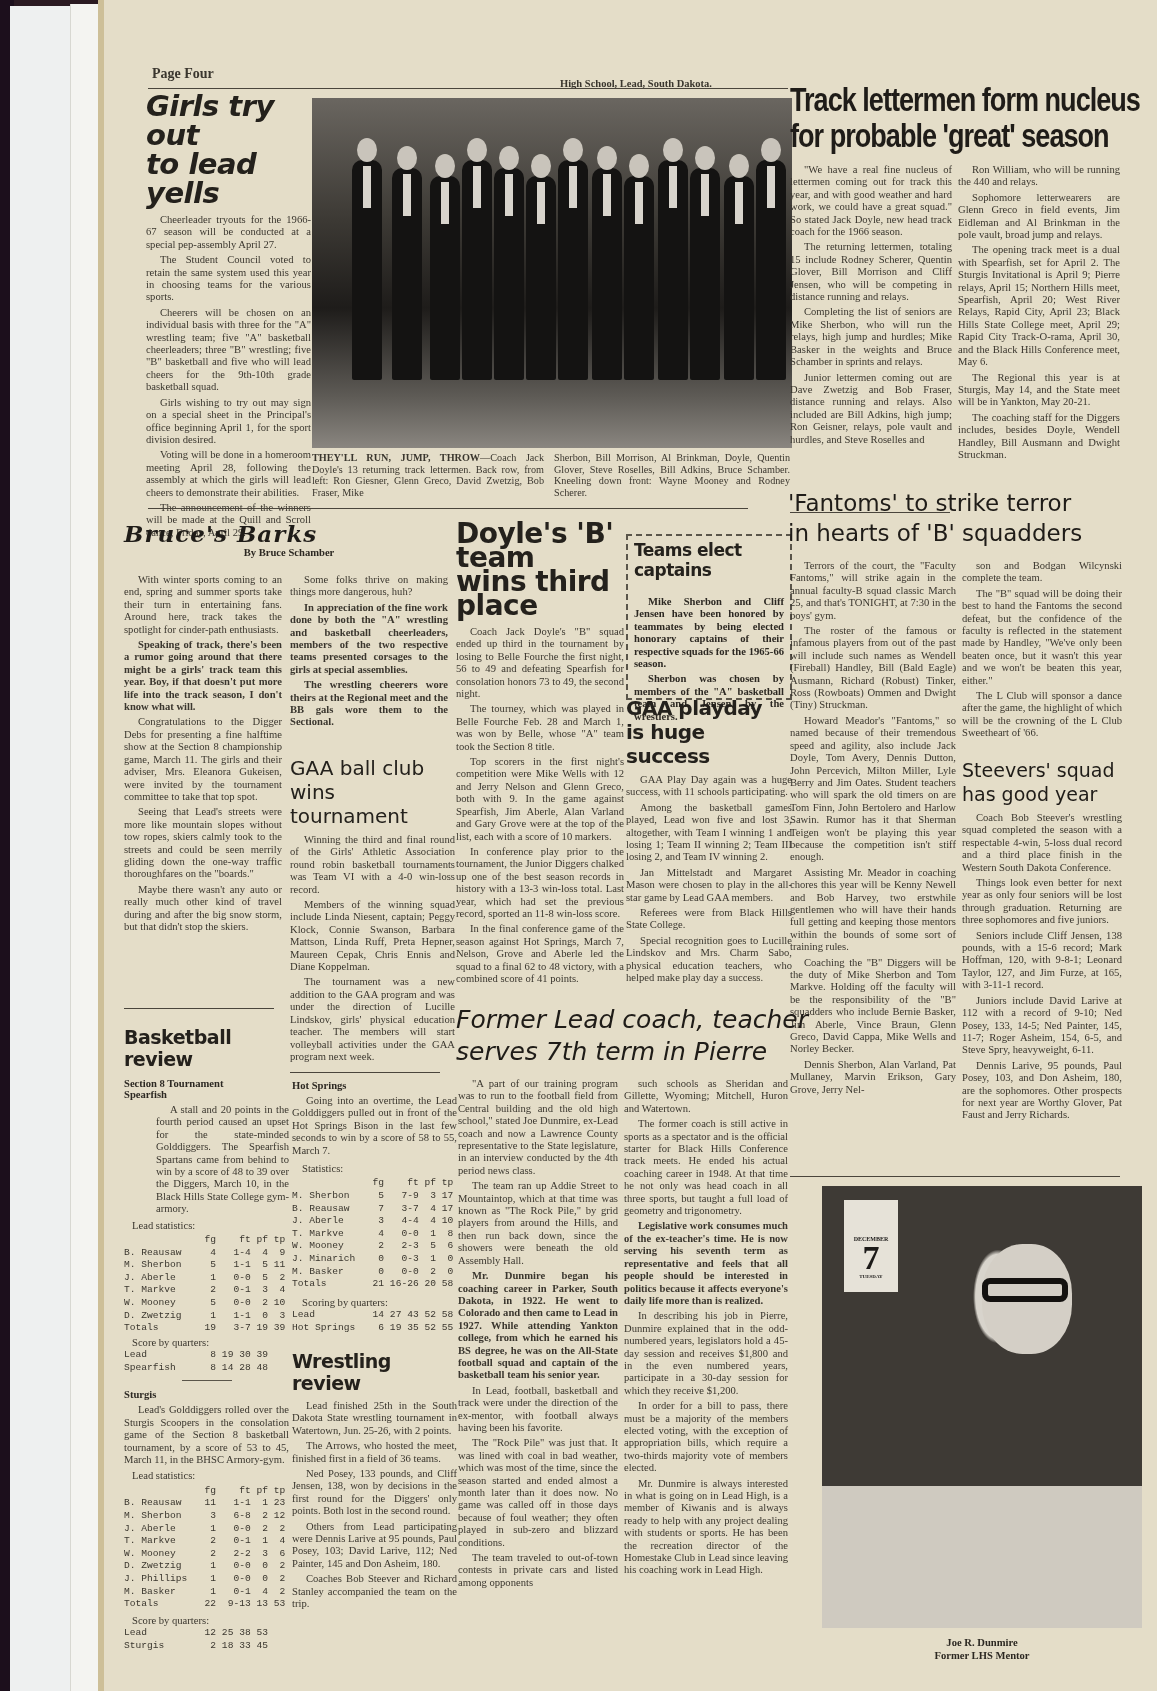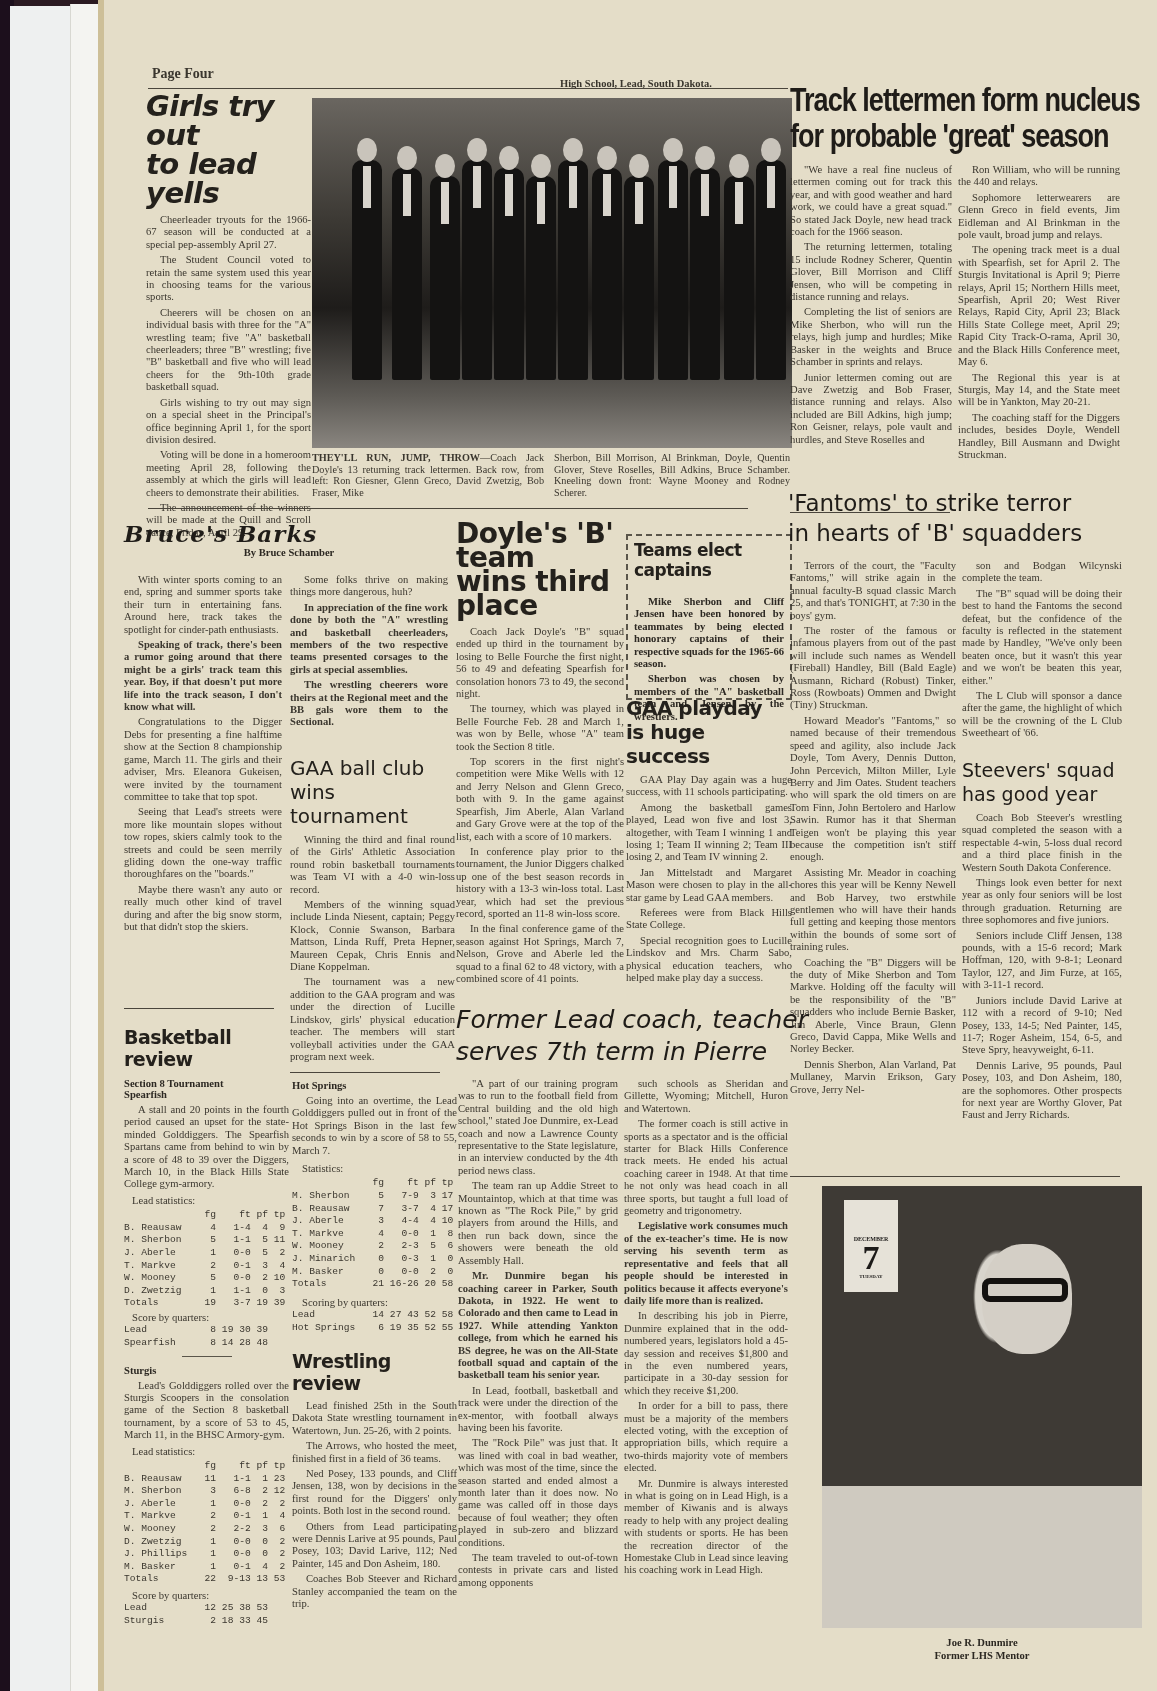--- a/index.html
+++ b/index.html
@@ -236,21 +236,21 @@
   </div>
 
   <div class="rule" style="left:20px;top:1008px;width:150px;"></div>
   <div class="rule" style="left:186px;top:1072px;width:150px;"></div>
   <div class="rule" style="left:686px;top:1176px;width:330px;"></div>
 
   <div class="a" style="left:20px;top:1026px;width:165px;">
     <div class="head-sans" style="font-size:19px;">Basketball review</div>
     <div class="sub-head" style="margin-top:8px;">Section 8 Tournament</div>
     <div class="sub-head">Spearfish</div>
-    <div class="txt" style="margin-top:4px;">
+    <div class="txt" style="margin-top:4px;margin-left:32px;">
         <p>A stall and 20 points in the fourth period caused an upset for the state-minded Golddiggers. The Spearfish Spartans came from behind to win by a score of 48 to 39 over the Diggers, March 10, in the Black Hills State College gym-armory.</p>
       </div>
     <div class="txt" style="margin:4px 0 2px 8px;">Lead statistics:</div>
     <div class="stats" id="spearfish-table">              fg    ft pf tp
 B. Reausaw     4   1-4  4  9
 M. Sherbon     5   1-1  5 11
 J. Aberle      1   0-0  5  2
 T. Markve      2   0-1  3  4
 W. Mooney      5   0-0  2 10
 D. Zwetzig     1   1-1  0  3

